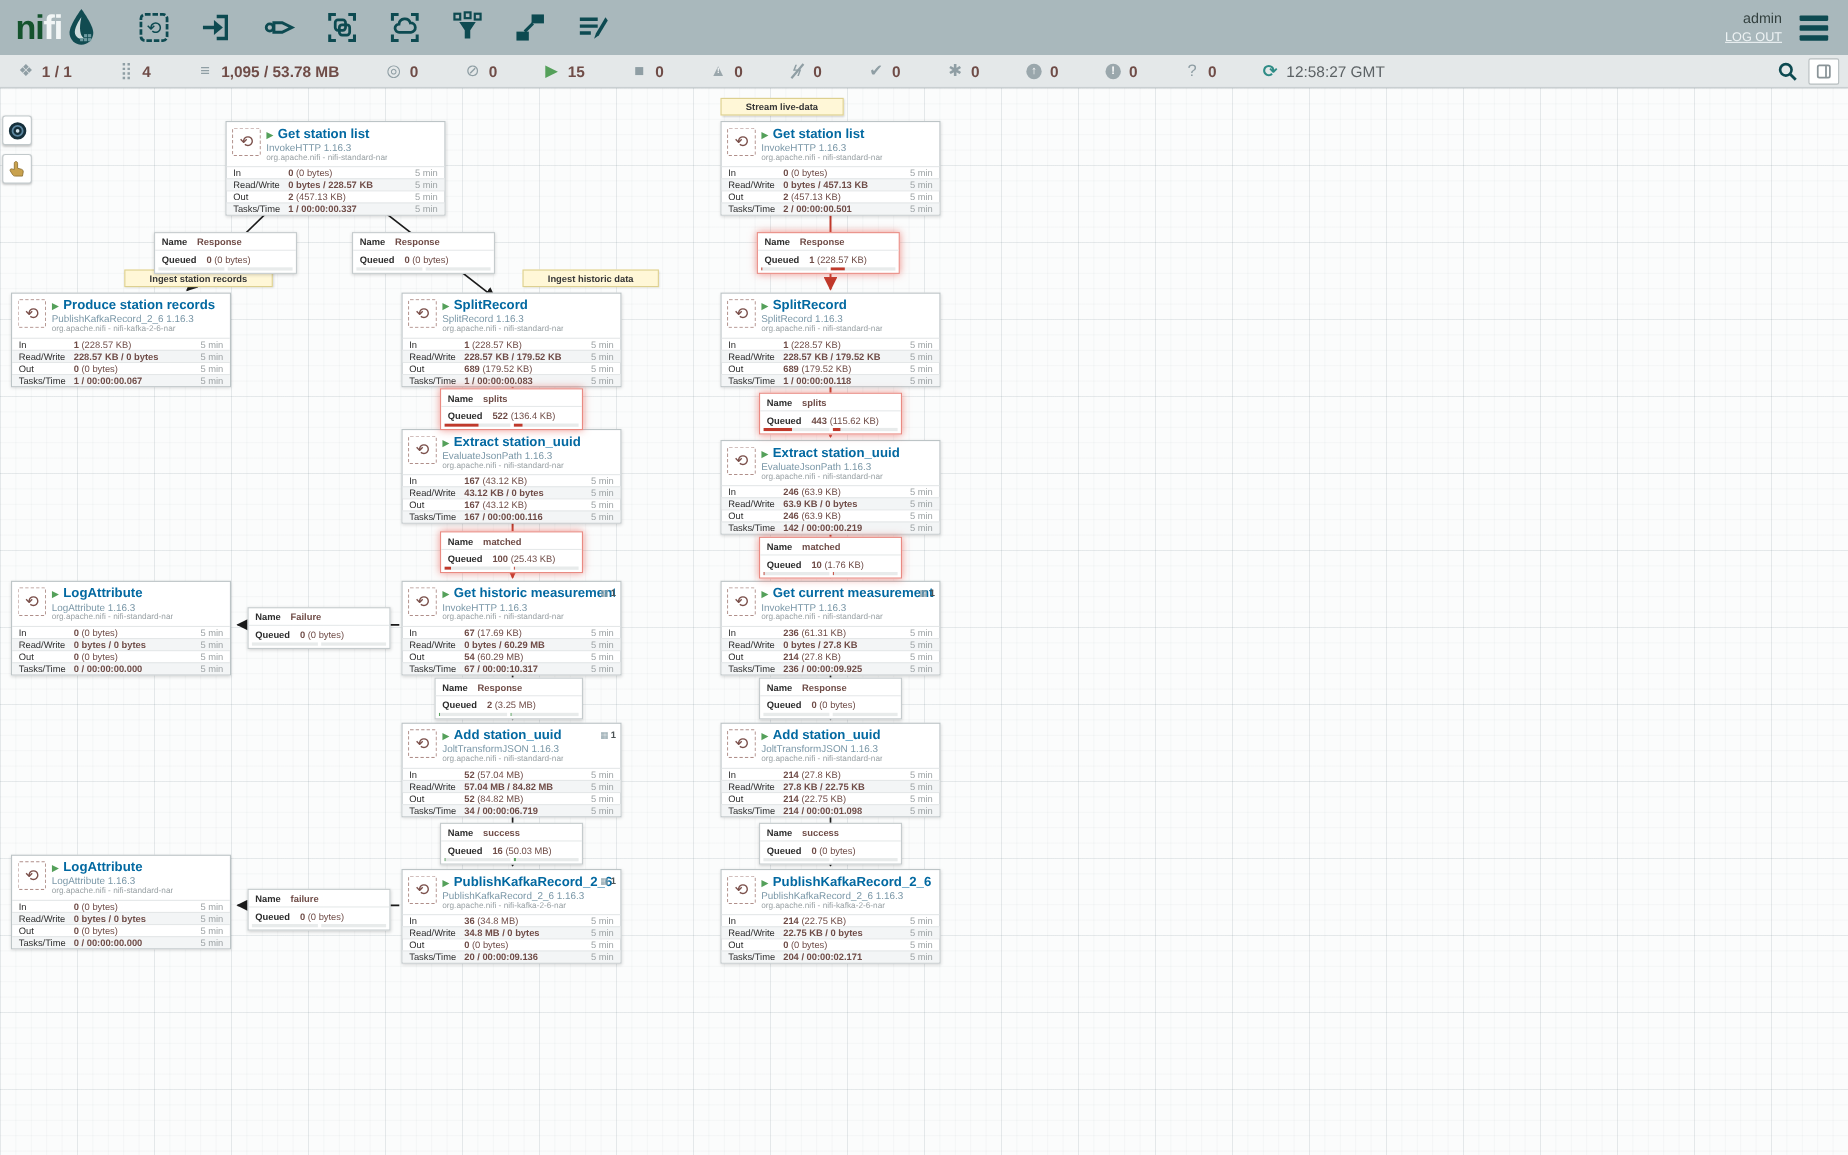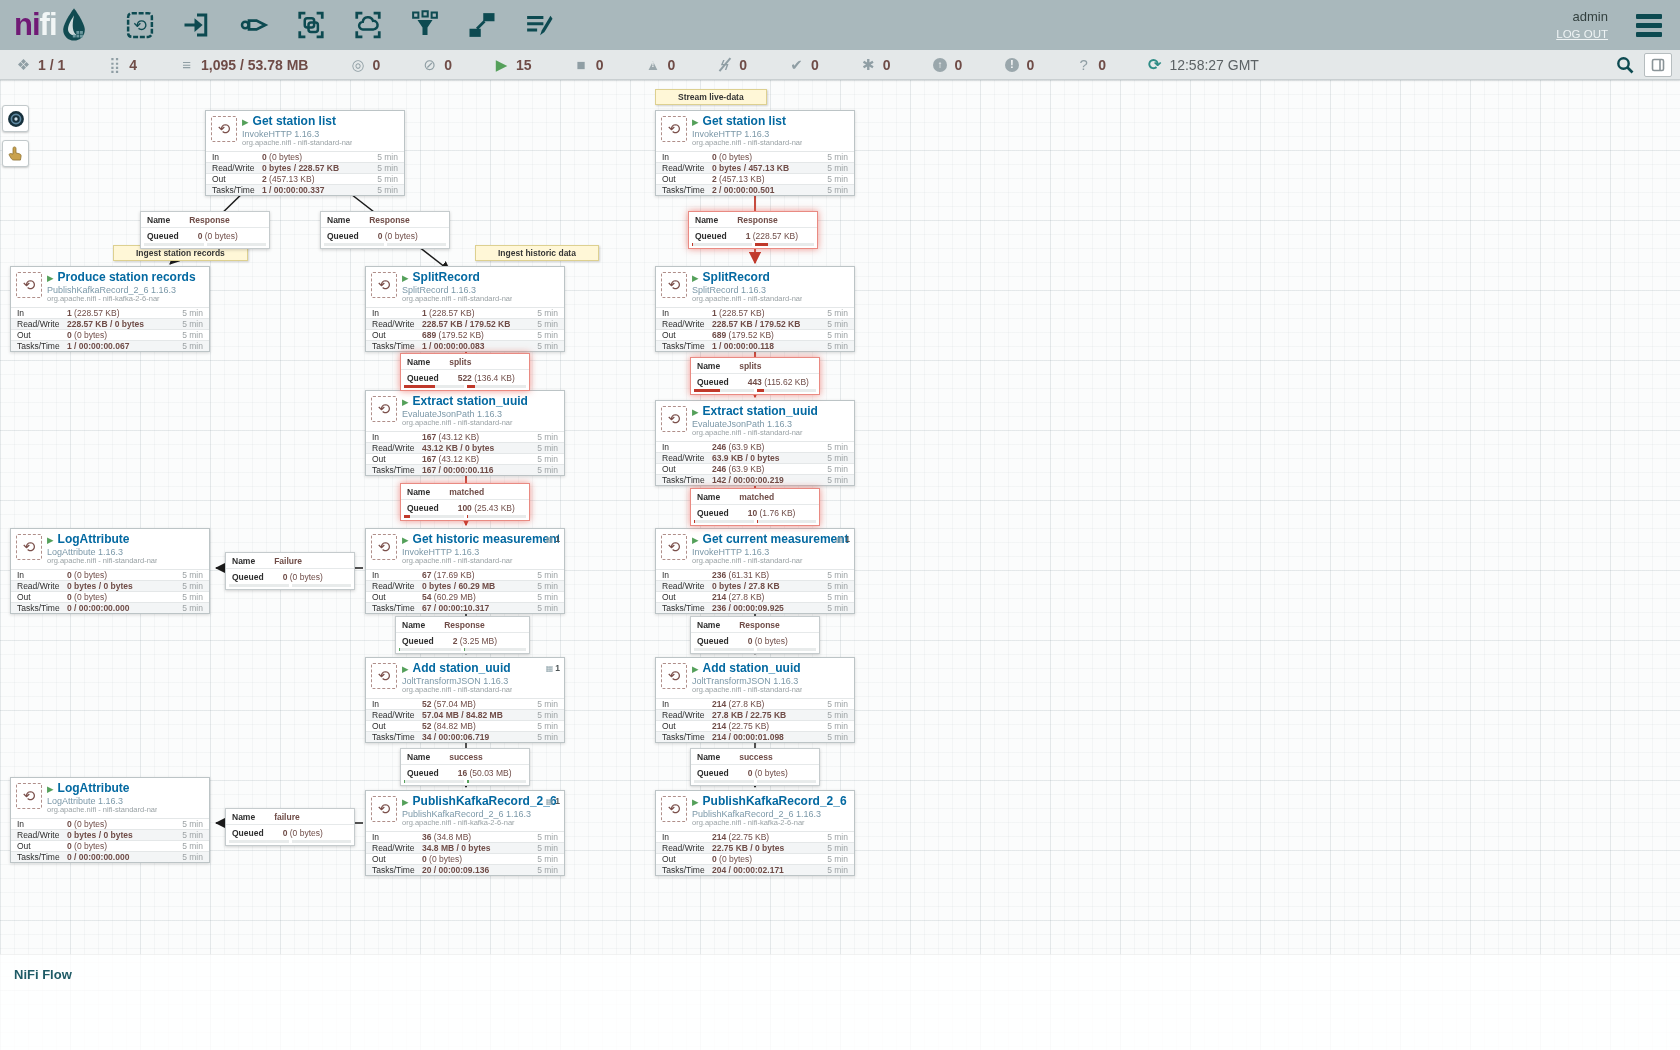--- a/index.html
+++ b/index.html
@@ -2,26 +2,26 @@
 <html style="--toolbar-bg: #a9b8bc; --statusbar-bg: #e4e8e9; --accent: #0d4a51; --maroon: #6f4c47; --green: #54a05a; --alert: #c0392b; --label-bg: #fff7d7;"><head>
 <meta charset="utf-8">
 <style>
 *{margin:0;padding:0;box-sizing:border-box}
 html,body{width:1680px;height:1050px;overflow:hidden}
 body{font-family:"Liberation Sans","DejaVu Sans",sans-serif;background:#fbfcfc;position:relative}
 
 
 .topbar{position:absolute;top:0;left:0;right:0;height:50px;background:var(--toolbar-bg);display:flex;align-items:center;padding:0 10px;z-index:30}
 .logo{display:flex;align-items:center;margin-left:4px}
-.logo .ni{font-size:31px;font-weight:bold;letter-spacing:-1px;color:#701a75}
+.logo .ni{font-size:31px;font-weight:bold;letter-spacing:-1px;color:#14532d}
 .logo .fi{font-size:31px;font-weight:bold;letter-spacing:-1px;color:#f2f6f6}
 .logo .drop{margin-left:2px;display:flex}
 .tb-icons{display:flex;gap:23px;margin-left:34px}
 .tb-icon{width:34px;height:34px;display:flex;align-items:center;justify-content:center;cursor:grab}
-.topbar-right{margin-left:auto;display:flex;align-items:center;gap:28px}
+.topbar-right{margin-left:auto;display:flex;align-items:center;gap:16px}
 .user{text-align:right;line-height:1.5}
 .user .admin{font-size:13px;color:#33403f}
 .user .logout{font-size:11.5px;color:#eef3f4;text-decoration:underline;cursor:pointer}
 .hamburger{display:flex;flex-direction:column;gap:4px;margin-right:8px;cursor:pointer}
 .hamburger i{display:block;width:26px;height:5px;background:#0d4a51;border-radius:1px}
 
 
 .statusbar{position:absolute;top:50px;left:0;right:0;height:30px;background:var(--statusbar-bg);border-bottom:1px solid #c9cfd1;display:flex;align-items:center;padding:0 8px 0 16px;z-index:29;box-shadow:0 1px 2px rgba(0,0,0,.08)}
 #status-items{display:flex;align-items:center;gap:42px}
 .sb-item{display:flex;align-items:center;gap:7px}
@@ -66,21 +66,21 @@
 .stat-row{display:flex;align-items:flex-end;height:11px;padding:0 6px;border-top:1px solid #e4e7e8;font-size:8.5px}
 .stat-row.alt{background:#f3f5f6}
 .stat-label{width:50px;color:#2d2d2d;flex:none}
 .stat-val{flex:1;color:var(--maroon)}
 .stat-val b{font-weight:bold}
 .stat-win{color:#9da3a5;flex:none}
 
 
 .conn{position:absolute;background:#fff;border:1px solid #c5cbcd;box-shadow:0 1px 3px rgba(0,0,0,.18);font-size:8.5px;z-index:6}
 .conn.alert{border-color:#e98a82;box-shadow:0 0 7px rgba(230,90,80,.65)}
-.conn-row{display:flex;gap:19px;padding:2.5px 6px;align-items:flex-end}
+.conn-row{display:flex;gap:9px;padding:2.5px 6px;align-items:flex-end}
 .conn-row+.conn-row{border-top:1px solid #e6e9ea}
 .conn-lbl{color:#2d2d2d;font-weight:bold}
 .conn-name{color:var(--maroon);font-weight:bold}
 .conn-q{color:var(--maroon)}
 .conn-q b{font-weight:bold}
 .bars{display:flex;gap:3px;padding:0 3px 2px}
 .bar{flex:1;height:3px;background:#e8ebeb;position:relative;overflow:hidden}
 .bar i{position:absolute;left:0;top:0;bottom:0;display:block}
 
 
@@ -1046,16 +1046,13 @@
             <i style="width: 0%; background: rgb(88, 163, 94);"></i>
           </div>
         </div>
       </div>
     </div>
   <div id="label-layer">
       <div class="canvas-label" style="left: 655px; top: 9px; min-width: 86px;">Stream live-data</div>
       <div class="canvas-label" style="left: 113px; top: 165px; min-width: 88px;">Ingest station records</div>
       <div class="canvas-label" style="left: 475px; top: 165px; min-width: 88px;">Ingest historic data</div>
     </div>
-  <div class="breadcrumb-bar">
-    <span class="breadcrumb">NiFi Flow</span>
-  </div>
 </div>
 
 </body></html>

